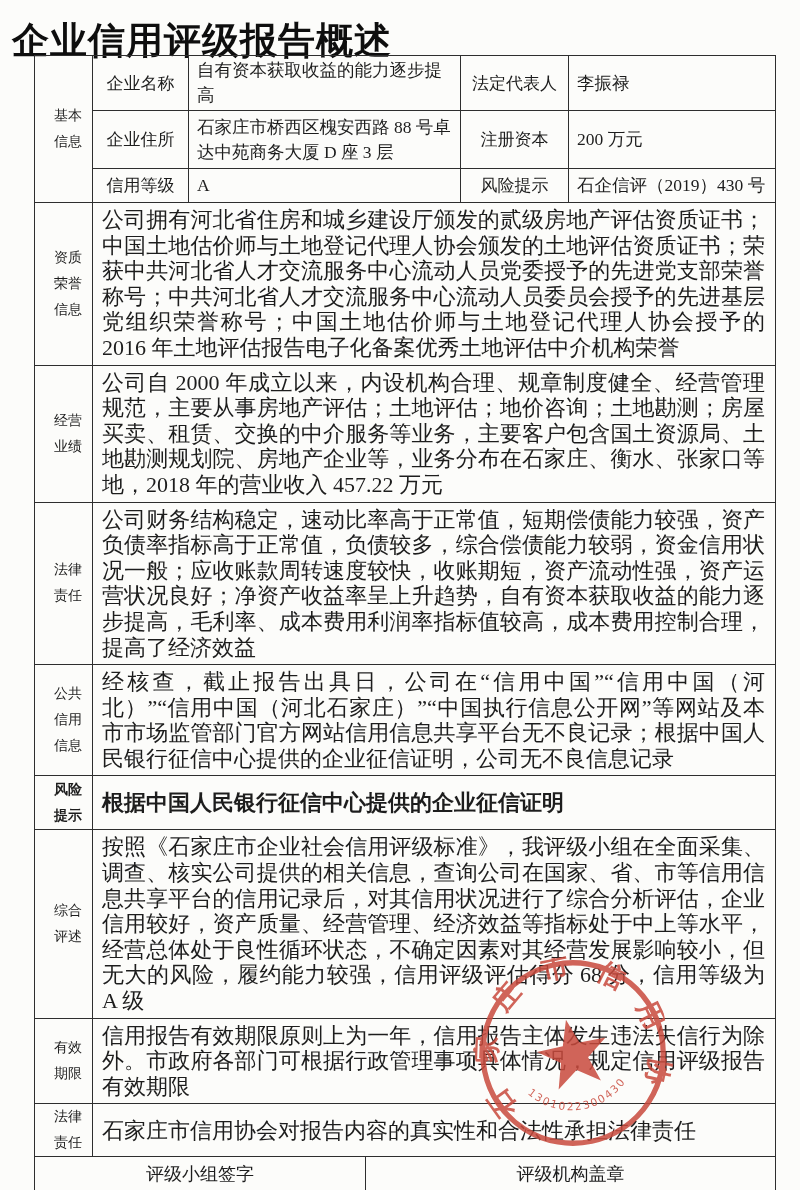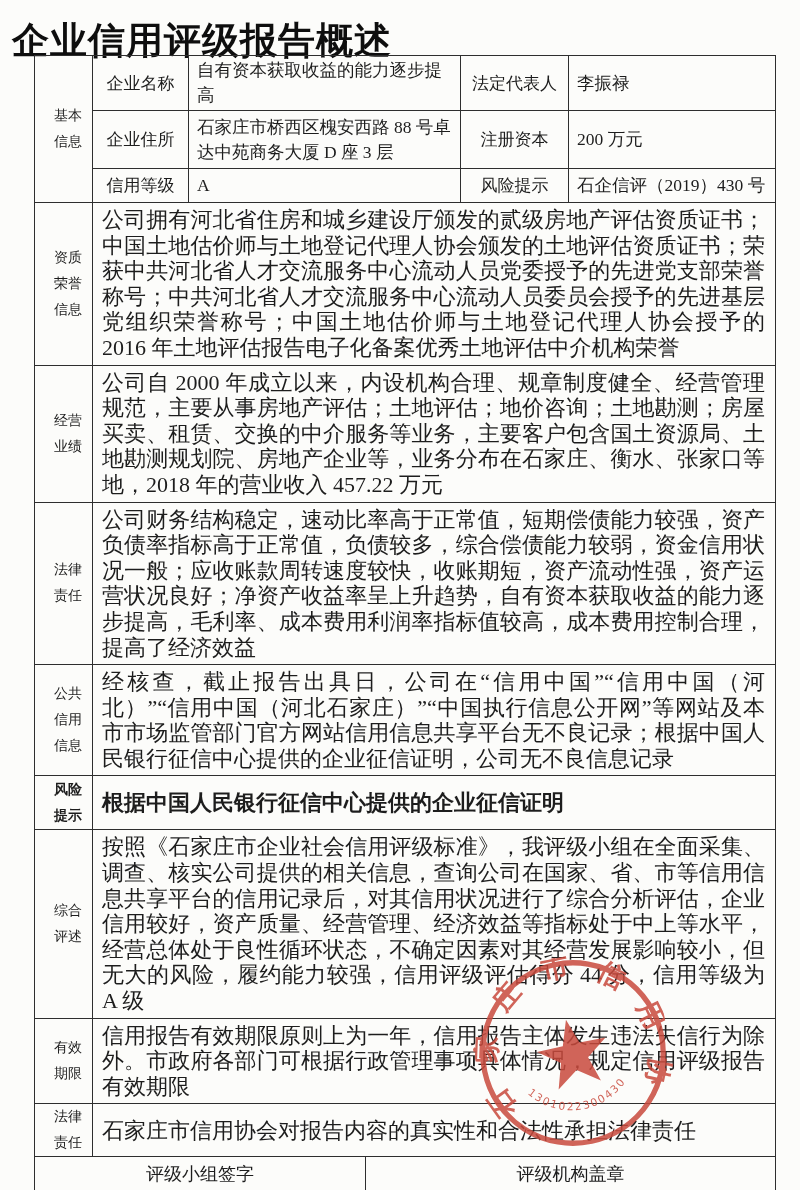--- a/index.html
+++ b/index.html
@@ -93,21 +93,21 @@
       <tr class="r-s3">
         <td class="sect-label">公共信用信息</td>
         <td class="text" colspan="4">经核查，截止报告出具日，公司在“信用中国”“信用中国（河北）”“信用中国（河北石家庄）”“中国执行信息公开网”等网站及本市市场监管部门官方网站信用信息共享平台无不良记录；根据中国人民银行征信中心提供的企业征信证明，公司无不良信息记录</td>
       </tr>
       <tr class="r-s4">
         <td class="sect-label">风险提示</td>
         <td class="text" colspan="4">根据中国人民银行征信中心提供的企业征信证明</td>
       </tr>
       <tr class="r-s5">
         <td class="sect-label">综合评述</td>
-        <td class="text" colspan="4">按照《石家庄市企业社会信用评级标准》，我评级小组在全面采集、调查、核实公司提供的相关信息，查询公司在国家、省、市等信用信息共享平台的信用记录后，对其信用状况进行了综合分析评估，企业信用较好，资产质量、经营管理、经济效益等指标处于中上等水平，经营总体处于良性循环状态，不确定因素对其经营发展影响较小，但无大的风险，履约能力较强，信用评级评估得分 44 分，信用等级为 A 级</td>
+        <td class="text" colspan="4">按照《石家庄市企业社会信用评级标准》，我评级小组在全面采集、调查、核实公司提供的相关信息，查询公司在国家、省、市等信用信息共享平台的信用记录后，对其信用状况进行了综合分析评估，企业信用较好，资产质量、经营管理、经济效益等指标处于中上等水平，经营总体处于良性循环状态，不确定因素对其经营发展影响较小，但无大的风险，履约能力较强，信用评级评估得分 68 分，信用等级为 A 级</td>
       </tr>
       <tr class="r-s6">
         <td class="sect-label">有效期限</td>
         <td class="text" colspan="4">信用报告有效期限原则上为一年，信用报告主体发生违法失信行为除外。市政府各部门可根据行政管理事项具体情况，规定信用评级报告有效期限</td>
       </tr>
       <tr class="r-s7">
         <td class="sect-label">法律责任</td>
         <td class="text" colspan="4">石家庄市信用协会对报告内容的真实性和合法性承担法律责任</td>
       </tr>
     </tbody>

